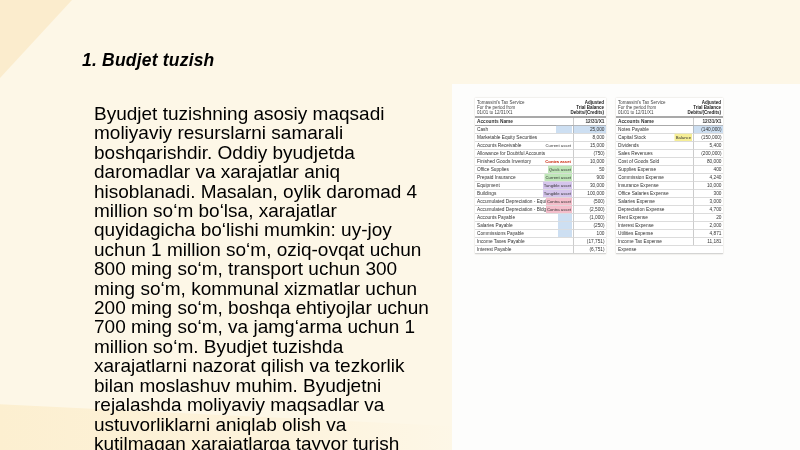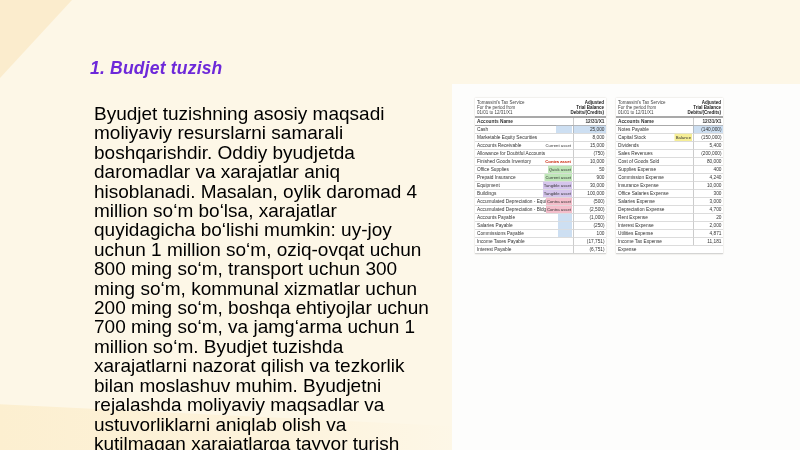--- a/index.html
+++ b/index.html
@@ -20,23 +20,23 @@
     position:absolute;left:0;bottom:0;width:460px;height:52px;
     background:linear-gradient(90deg,#fcefd0 0%,#fdf3dc 60%,#fdf7e7 100%);
     clip-path:polygon(0 12%,100% 55%,100% 100%,0 100%);
   }
   .white-panel{
     position:absolute;left:452px;top:84px;width:348px;height:366px;
     background:#fdfdfc;
   }
   
   .title{
-    position:absolute;left:82px;top:50px;margin:8px;
+    position:absolute;left:82px;top:50px;margin:0;
     font-size:17.5px;font-weight:bold;font-style:italic;
-    color:#6d28d9;letter-spacing:.2px;
+    color:#000000;letter-spacing:.2px;
   }
   .body-text{
     position:absolute;left:82px;top:92px;margin:12px;width:338px;
     font-size:19px;line-height:19.4px;color:#000000;
   }
   
   .tb-sheet{
     position:absolute;background:#ffffff;
     transform:scale(0.5);transform-origin:0 0;
     box-shadow:0 0 3px rgba(90,80,60,.25);

